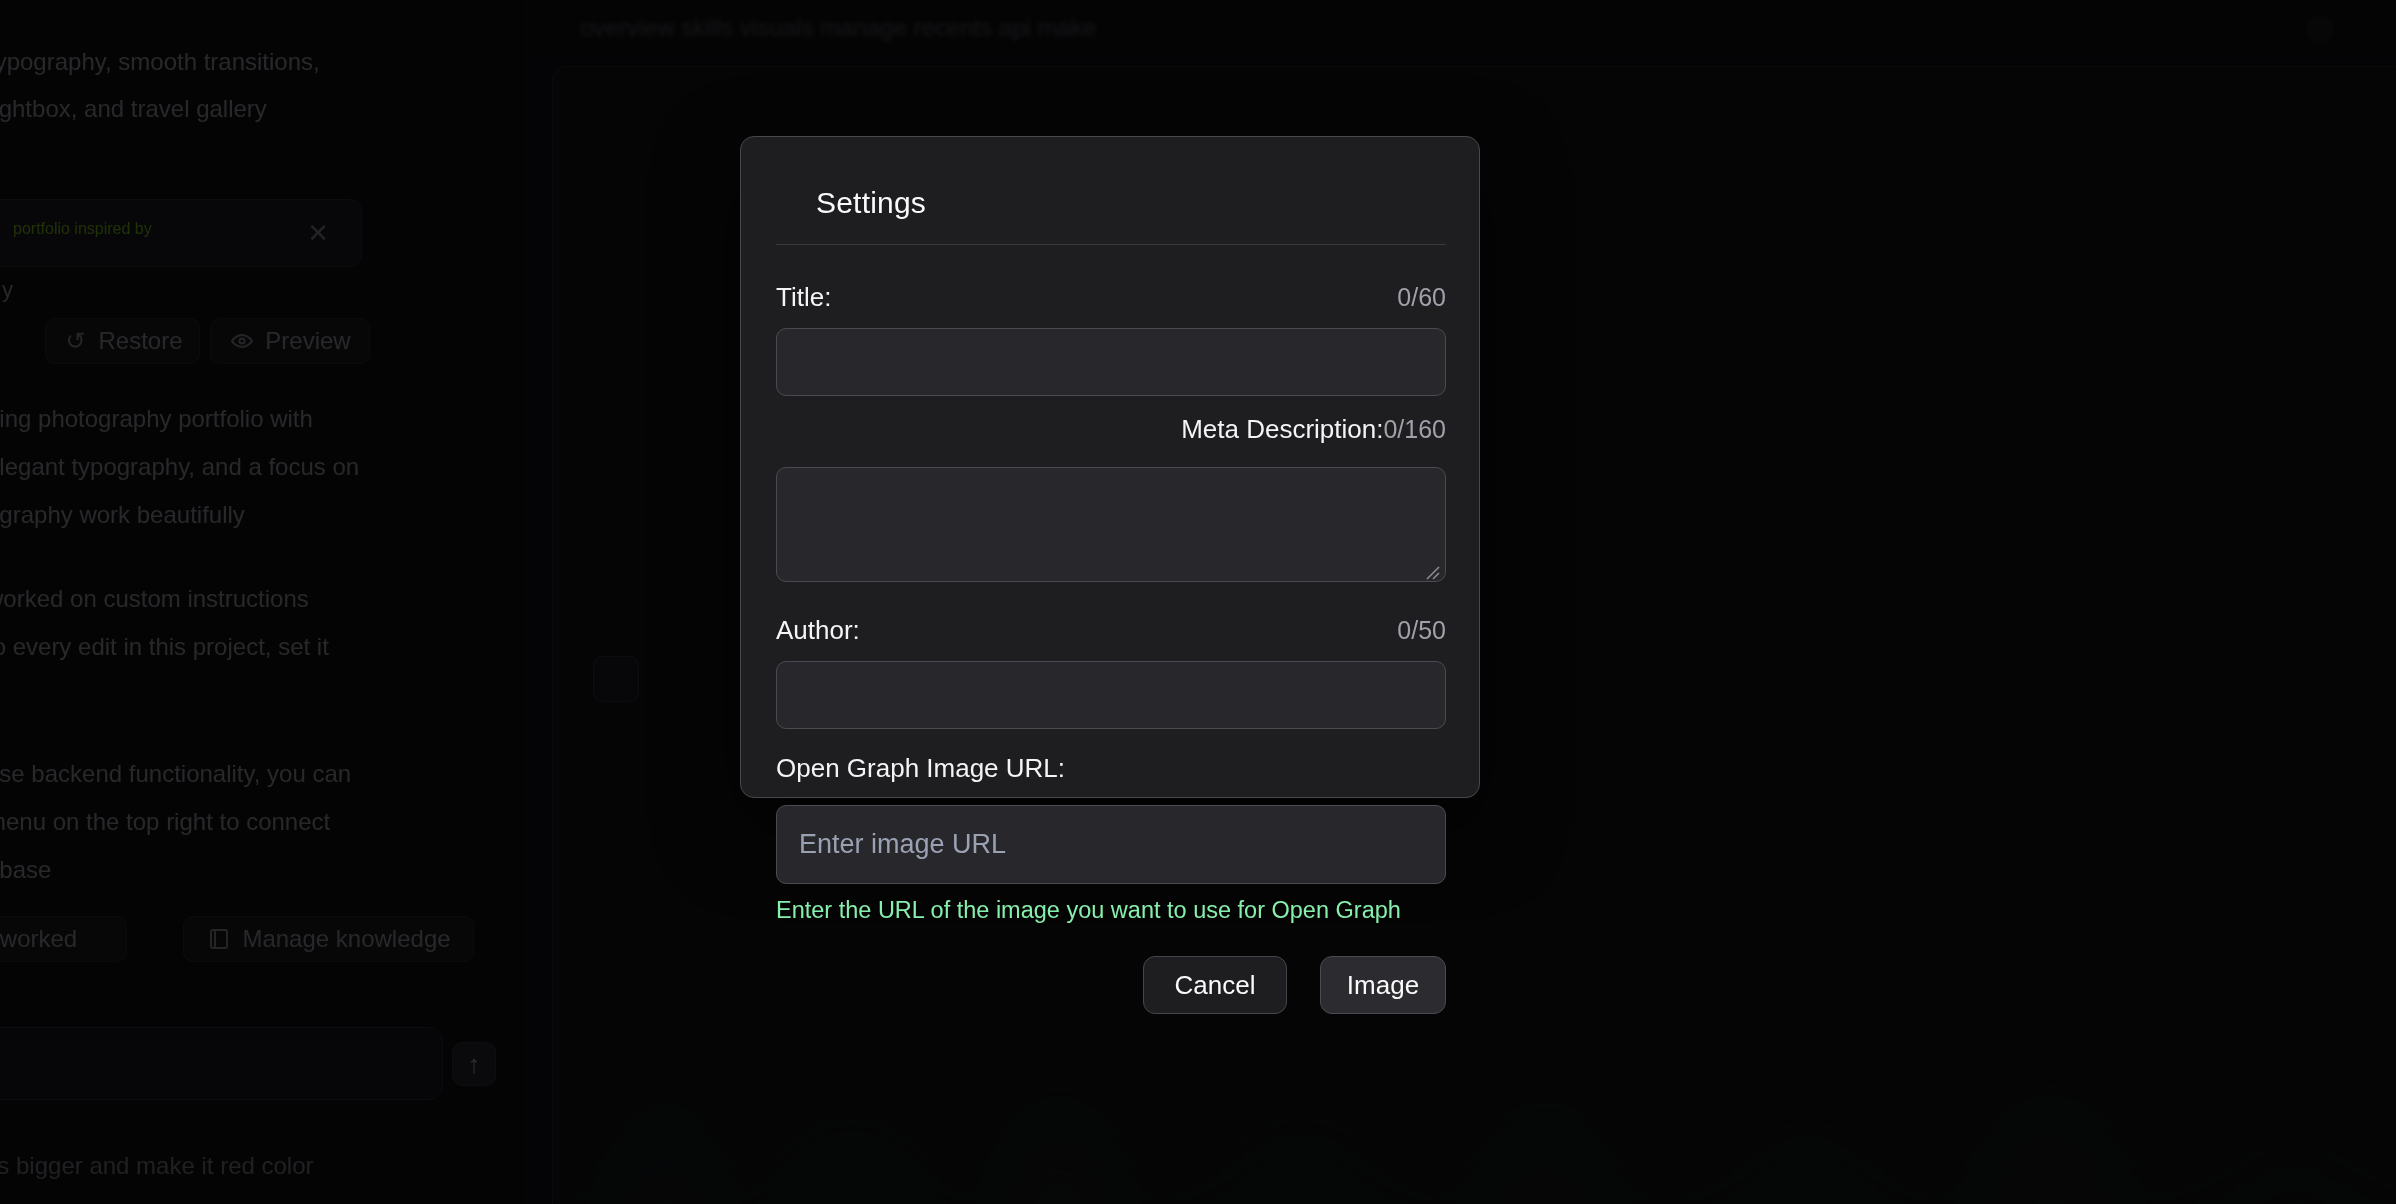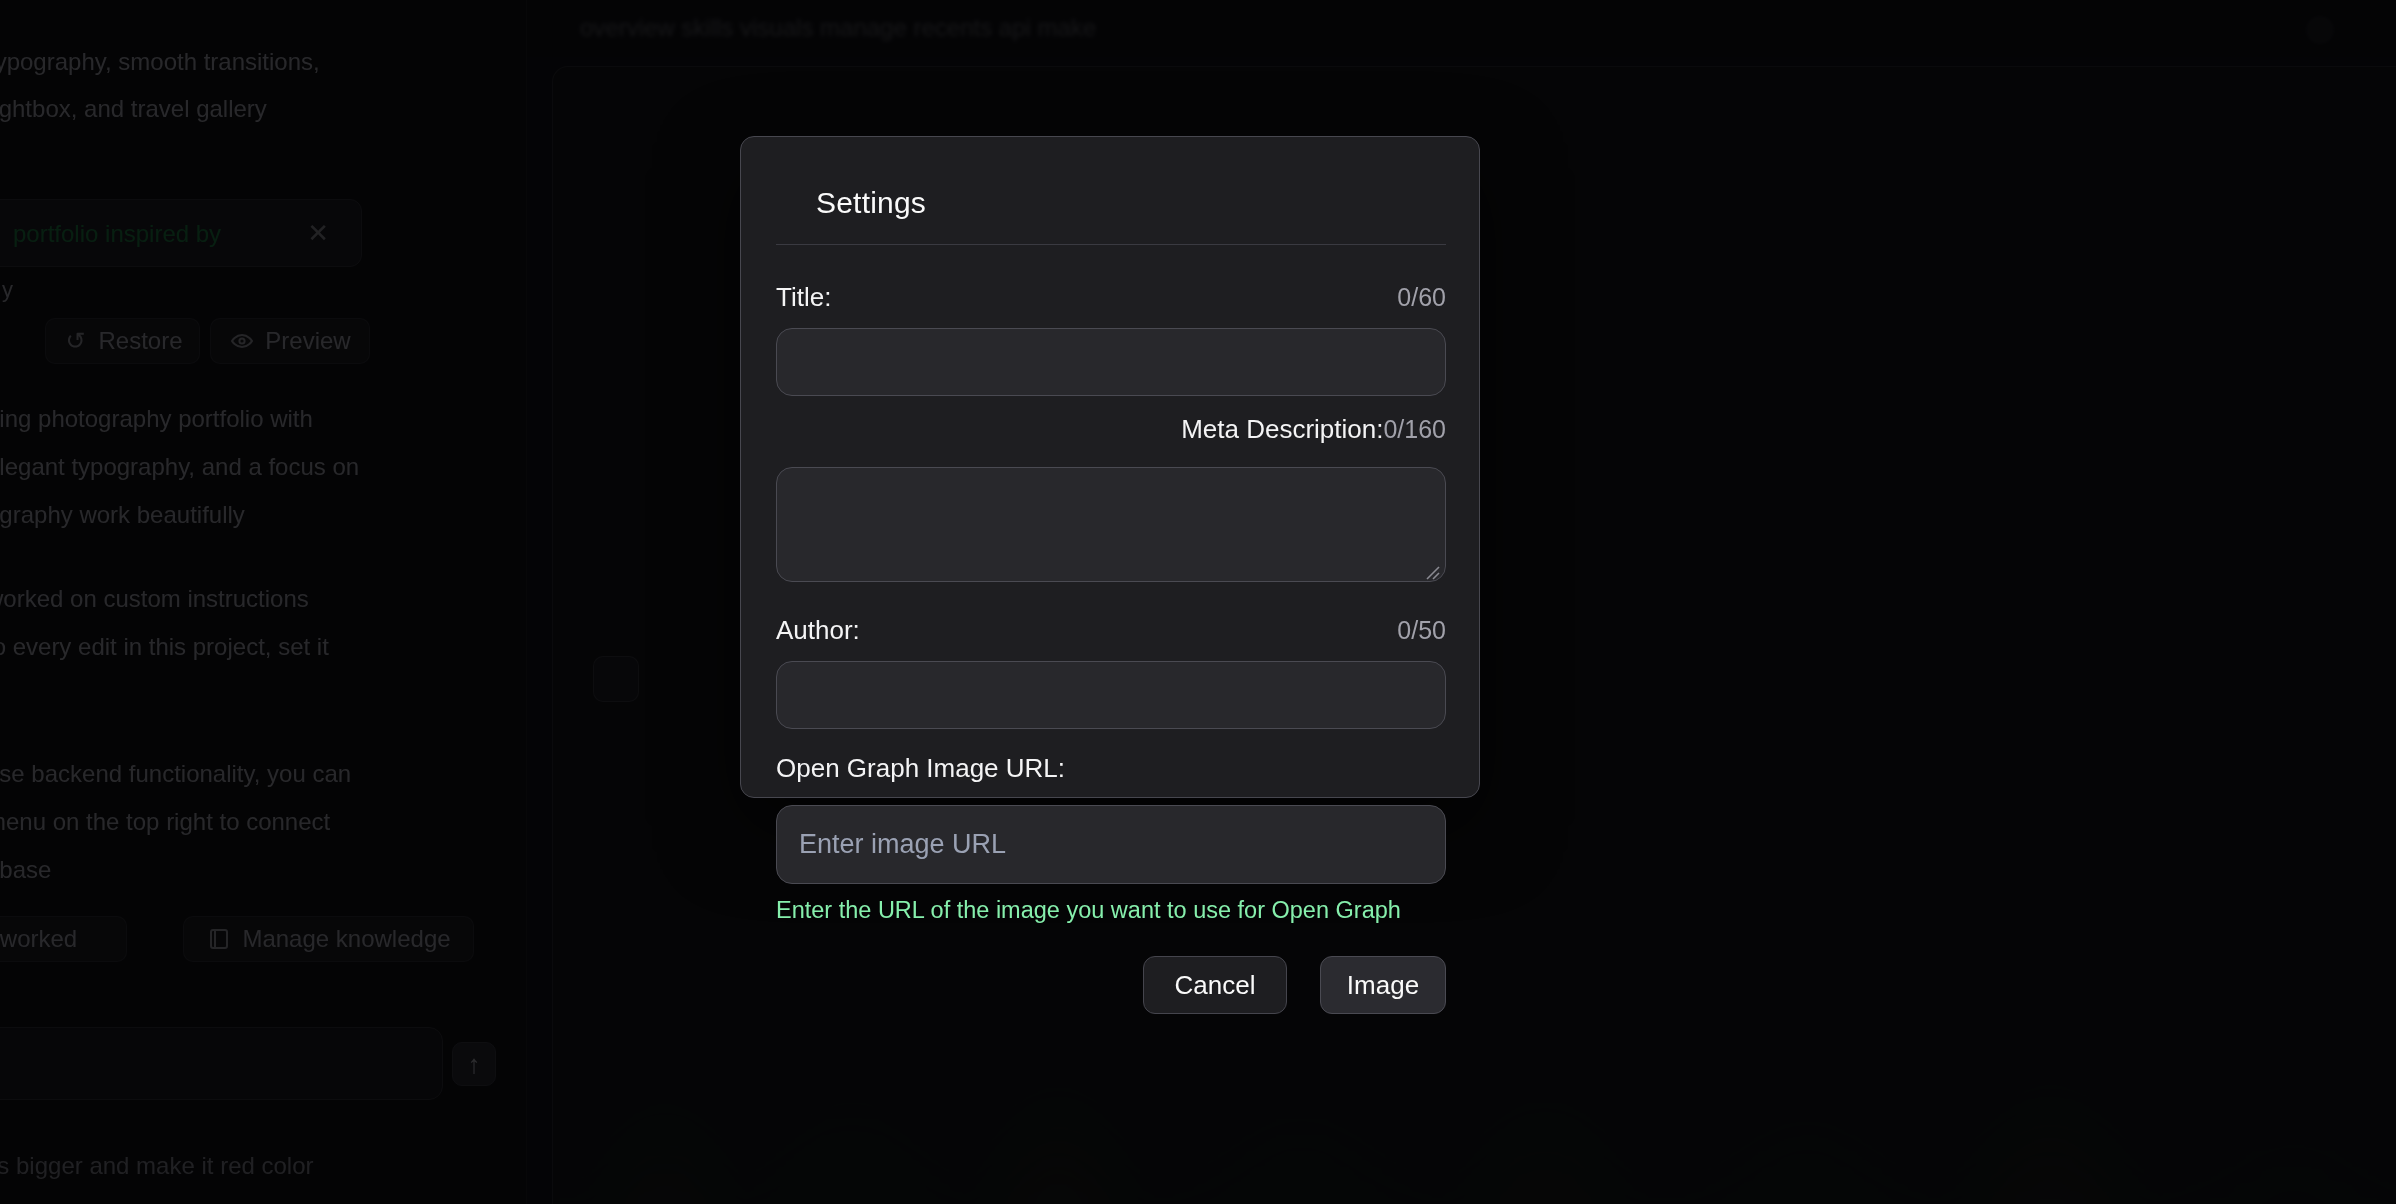--- a/index.html
+++ b/index.html
@@ -27,21 +27,21 @@
     border-radius:50%; background:#1c1c1f; opacity:.6; filter:blur(1px);
   }
 
   .sidebar{ position:absolute; left:0; top:0; width:527px; height:1204px; background:#050506; overflow:hidden; border-right:1px solid rgba(255,255,255,0.06); }
   .sb-text{ position:absolute; color:#a9a9b0; font-size:24px; white-space:nowrap; }
   .sb-muted{ color:#86868c; }
   .sb-card{
     position:absolute; left:-40px; top:199px; width:402px; height:68px;
     background:#141417; border:1px solid #2c2c31; border-radius:12px;
   }
-  .sb-card-text{ position:absolute; left:52px; top:20px; font-size:24px; color:#15803d; white-space:nowrap; max-width:240px; overflow:hidden; }
+  .sb-card-text{ position:absolute; left:52px; top:20px; font-size:16px; color:#84cc16; white-space:nowrap; max-width:240px; overflow:hidden; }
   .sb-card-x{ position:absolute; right:32px; top:18px; font-size:26px; color:#8d8d94; }
   .sb-btn{
     position:absolute; height:46px; border:1px solid rgba(255,255,255,0.09);
     background:#121215; border-radius:10px; color:#a9a9b0; font-size:24px;
     display:flex; align-items:center; justify-content:center; gap:10px; white-space:nowrap;
   }
   .sb-icon{ display:inline-flex; width:26px; height:26px; align-items:center; justify-content:center; color:#9a9aa0; font-size:24px; }
   .sb-icon svg{ width:24px; height:24px; }
   .composer{
     position:absolute; left:-30px; top:1027px; width:473px; height:73px;
@@ -89,21 +89,21 @@
   .modal-title{
     position:absolute; left:75px; top:172px; font-size:30px; font-weight:500;
     color:#fafafa; letter-spacing:.2px;
   }
   .modal-divider{ position:absolute; left:35px; right:33px; top:107px; height:1px; background:#3a3a41; }
   .field-row{ position:absolute; left:35px; right:33px; height:34px; display:flex; justify-content:space-between; align-items:center; }
   .field-label{ font-size:26px; color:#f4f4f5; }
   .field-counter{ font-size:25px; color:#a1a1aa; }
   .m-input{
     position:absolute; left:35px; right:33px; background:#28282c;
-    border:1.5px solid #4a4a52; border-radius:16px; color:#f4f4f5;
+    border:1.5px solid #4a4a52; border-radius:10px; color:#f4f4f5;
     font-size:27px; padding:0 22px; outline:none;
     font-family:"Liberation Sans", sans-serif;
   }
   .m-input::placeholder{ color:#9aa1b3; opacity:1; }
   textarea.m-input{ resize:none; padding-top:14px; }
   .resize-handle{ position:absolute; right:38px; width:20px; height:20px; }
   .resize-handle svg{ width:20px; height:20px; }
   .helper-text{ position:absolute; left:35px; top:760px; font-size:23.5px; color:#86efac; }
   .btn-row{ position:absolute; right:33px; top:819px; display:flex; gap:13px; }
   .btn{

